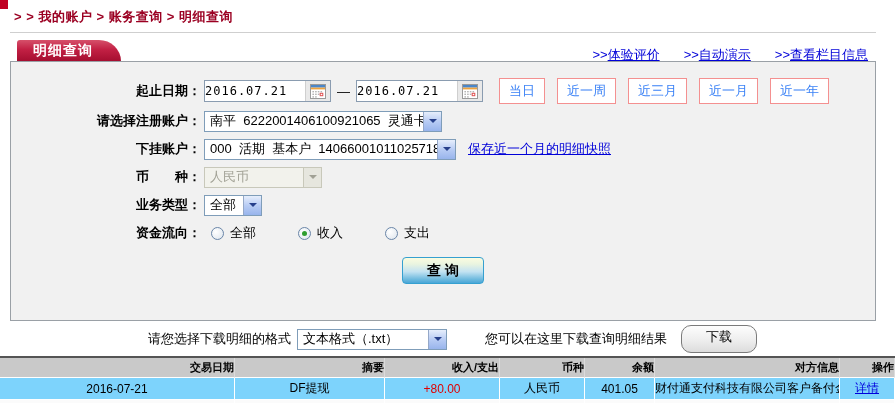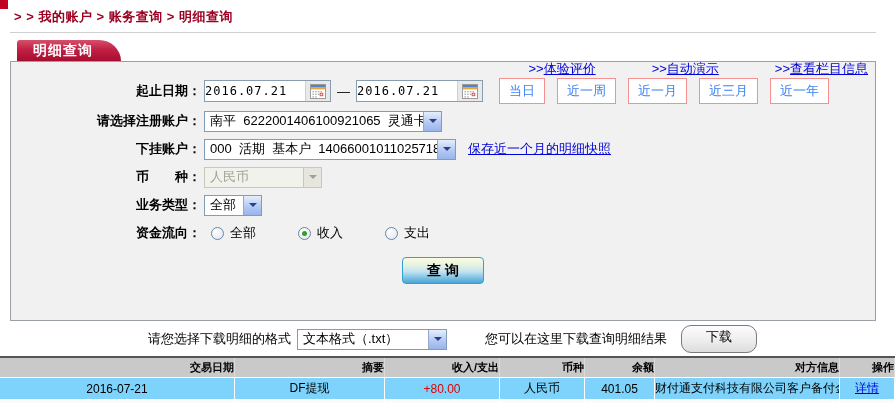--- a/index.html
+++ b/index.html
@@ -12,21 +12,21 @@
     letter-spacing:.5px; white-space:pre; cursor:pointer; }
   .topline { margin:6px 19px 0 10px; border-bottom:1px solid #cfcfcf; }
 
   .tabrow { position:relative; height:21px; margin:7px 19px 0 10px; }
   .tab { position:absolute; left:7px; bottom:0; display:inline-flex; height:21px; cursor:pointer; }
   .tab-body { display:flex; align-items:center; padding:0 6px 0 16px; height:21px;
     background:linear-gradient(180deg,#d6506a 0%,#c22044 45%,#a50e30 100%);
     color:#fff; font-weight:bold; font-size:14px; letter-spacing:1px; border-radius:3px 0 0 0; }
   .tab-swoosh { width:22px; height:21px; border-top-right-radius:100% 100%;
     background:linear-gradient(180deg,#d6506a 0%,#c22044 45%,#a50e30 100%); }
-  .hlinks { position:absolute; right:8px; top:20px; display:flex; gap:56px; font-size:13px; }
+  .hlinks { position:absolute; right:8px; top:6px; display:flex; gap:24px; font-size:13px; }
   .hlink { color:#0000d8; cursor:pointer; white-space:nowrap; }
   .hlink .lab { text-decoration:underline; }
 
   .panel { margin:0 19px 0 10px; height:260px; background:#f1f1f1; border:1px solid #9aa0a6;
     padding-top:16px; }
   .frow { display:flex; align-items:center; margin-bottom:6px; min-height:22px; }
   .flabel { width:190px; text-align:right; font-size:13px; color:#000; white-space:pre; flex:none;font-weight:bold; }
   .fcontent { display:flex; align-items:center; margin-left:3px; }
 
   .dateinput { display:flex; align-items:center; width:127px; height:22px; background:#fff;
@@ -153,22 +153,22 @@
               <rect x="2.4" y="12.2" width="1.6" height="1.4"></rect>
                 <rect x="5.1" y="12.2" width="1.6" height="1.4"></rect>
             </g>
             <rect x="10.2" y="9.3" width="2.6" height="2.4" fill="none" stroke="#e05050"></rect>
           </svg>
         </span>
       </span>
       <span class="qbtns">
         <span class="qbtn">当日</span>
         <span class="qbtn">近一周</span>
+        <span class="qbtn">近三月</span>
         <span class="qbtn">近一月</span>
-        <span class="qbtn">近三月</span>
         <span class="qbtn">近一年</span>
       </span>
     </span>
   </div>
 
   <div class="frow">
     <span class="flabel">请选择注册账户：</span>
     <span class="fcontent">
       <span class="sel" style="width:238px">
         <span class="sel-txt">南平  6222001406100921065  灵通卡</span>

